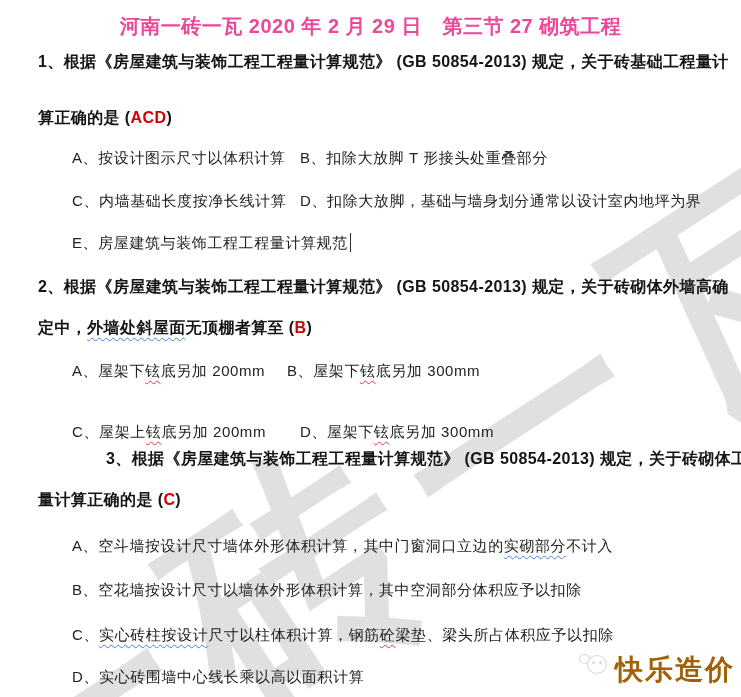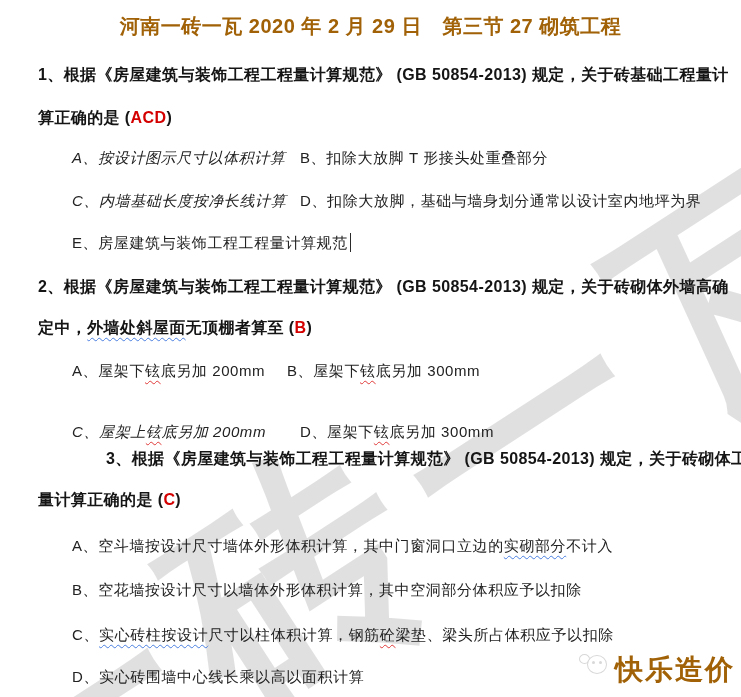--- a/index.html
+++ b/index.html
@@ -11,28 +11,28 @@
   .watermark {
     position:absolute; left:-180px; top:378px; width:1200px; height:240px;
     text-align:center; font-size:240px; line-height:240px; font-weight:700;
     letter-spacing:30px; color:rgba(0,0,0,0.12);
     transform:rotate(-33deg); white-space:nowrap;
     pointer-events:none; user-select:none; z-index:0;
   }
   .content { position:absolute; inset:0; z-index:1; }
   .title {
     position:absolute; top:13px; left:0; width:100%; text-align:center;
-    font-size:20px; font-weight:700; letter-spacing:0.5px; color:#a16207;
+    font-size:20px; font-weight:700; letter-spacing:0.5px; color:#ec4899;
   }
   .line { position:absolute; left:38px; white-space:nowrap; font-size:16px; }
   .stem { font-weight:700; letter-spacing:0.4px; color:#151515; }
   .opts { left:72px; font-size:15px; font-weight:400; letter-spacing:0.6px; color:#222; }
   .indent { left:74px;margin-left:32px; }
   .colA { display:inline-block; }
-  .w228 { width:228px;font-style:italic; }
+  .w228 { width:228px; }
   .w215 { width:215px; }
   .red { color:#d40000;margin-top:43px; }
   .wb {
     text-decoration-line:underline; text-decoration-style:wavy;
     text-decoration-color:#4a7fe0; text-decoration-thickness:1px;
     text-underline-offset:4px;
   }
   .wr {
     text-decoration-line:underline; text-decoration-style:wavy;
     text-decoration-color:#e03a3a; text-decoration-thickness:1px;
@@ -66,21 +66,21 @@
 <body>
 
 <div class="page">
 
   <div class="watermark">一砖一瓦</div>
 
   <div class="content">
 
     <div class="title">河南一砖一瓦 2020 年 2 月 29 日　第三节 27 砌筑工程</div>
 
-    <div class="line stem" style="top:65px">
+    <div class="line stem" style="top:52px">
       <span>1、根据《房屋建筑与装饰工程工程量计算规范》 (GB 50854-2013) 规定，关于砖基础工程量计</span>
     </div>
     <div class="line stem" style="top:108px">
       <span>算正确的是 (</span><span class="red">ACD</span><span>)</span>
     </div>
     <div class="line opts" style="top:149px">
       <span class="colA w228">A、按设计图示尺寸以体积计算</span><span>B、扣除大放脚 T 形接头处重叠部分</span>
     </div>
     <div class="line opts" style="top:192px">
       <span class="colA w228">C、内墙基础长度按净长线计算</span><span>D、扣除大放脚，基础与墙身划分通常以设计室内地坪为界</span>

